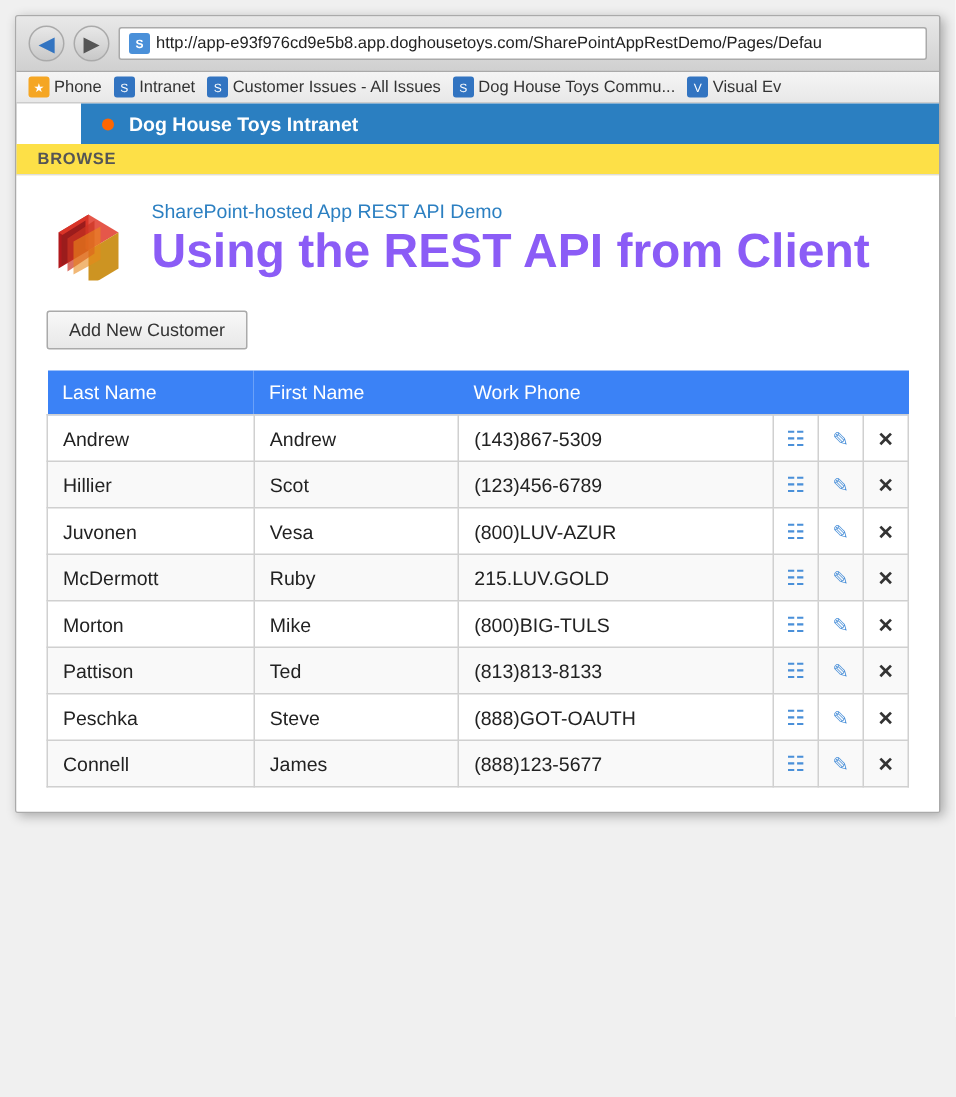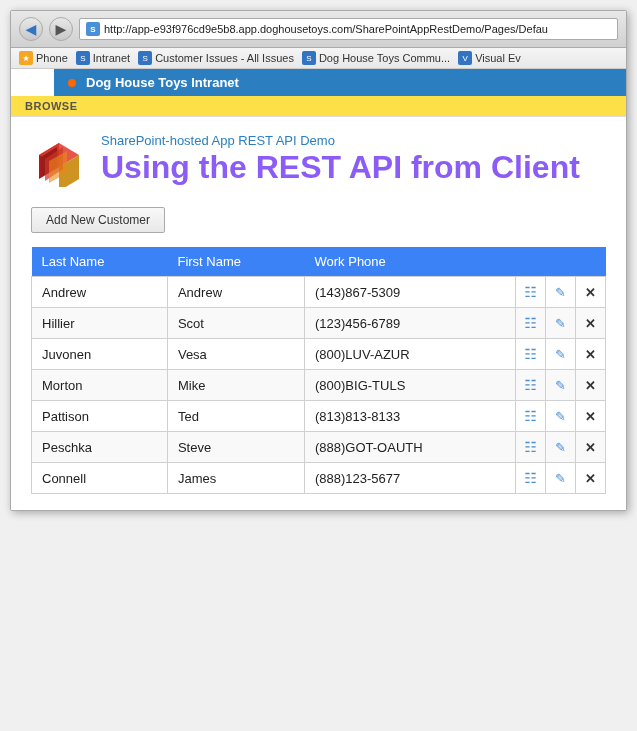--- a/index.html
+++ b/index.html
@@ -327,20 +327,28 @@
           </tr>
           <tr>
             <td>Juvonen</td>
             <td>Vesa</td>
             <td>(800)LUV-AZUR</td>
             <td class="action-cell"><span class="action-icon list-icon">☷</span></td>
             <td class="action-cell"><span class="action-icon edit-icon">✎</span></td>
             <td class="action-cell"><span class="action-icon delete-icon">✕</span></td>
           </tr>
           <tr>
+            <td>McDermott</td>
+            <td>Ruby</td>
+            <td>215.LUV.GOLD</td>
+            <td class="action-cell"><span class="action-icon list-icon">☷</span></td>
+            <td class="action-cell"><span class="action-icon edit-icon">✎</span></td>
+            <td class="action-cell"><span class="action-icon delete-icon">✕</span></td>
+          </tr>
+          <tr>
             <td>Morton</td>
             <td>Mike</td>
             <td>(800)BIG-TULS</td>
             <td class="action-cell"><span class="action-icon list-icon">☷</span></td>
             <td class="action-cell"><span class="action-icon edit-icon">✎</span></td>
             <td class="action-cell"><span class="action-icon delete-icon">✕</span></td>
           </tr>
           <tr>
             <td>Pattison</td>
             <td>Ted</td>

